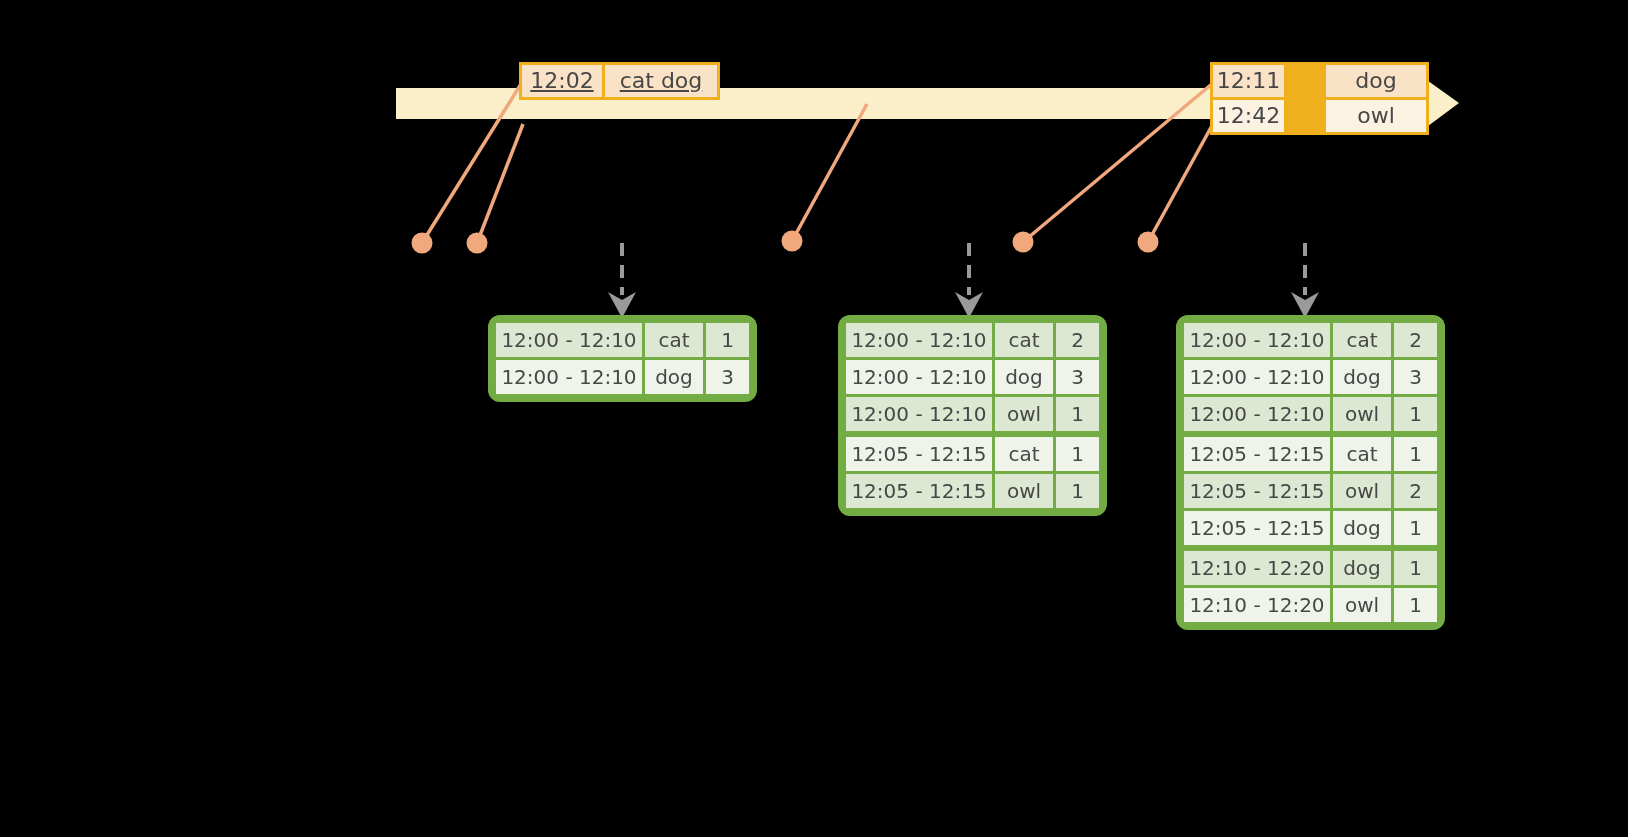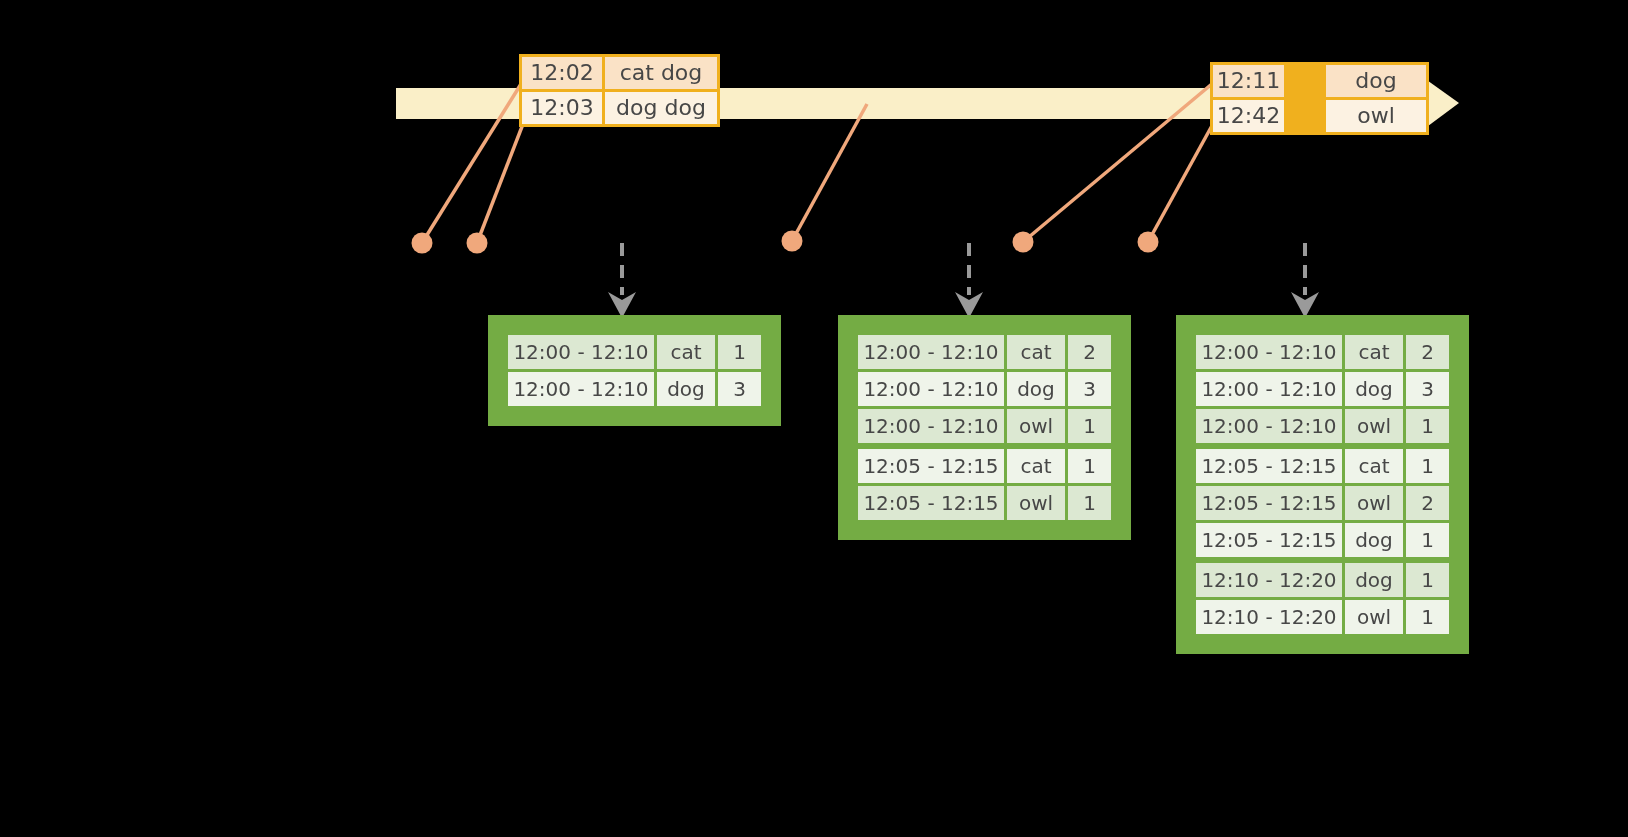--- a/index.html
+++ b/index.html
@@ -51,21 +51,22 @@
     background:var(--peach-dark);
     white-space:nowrap;
   }
   .erow.alt .cell{background:var(--peach-light);}
   .etable.narrow .erow{grid-template-columns:71px 100px;gap:42px;}
 
   
   .rtable{
     position:absolute;z-index:2;
     background:var(--green-border);
-    padding:20px;
+    padding:8px;
+    border-radius:12px;
   }
   .rrow{
     display:grid;
     grid-template-columns:146px 58px 43px;
     column-gap:3px;
     background:var(--green-border);
   }
   .rrow + .rrow{margin-top:3px;}
   .rrow.group-start{margin-top:6px;}
   .rtable .cell{
@@ -100,31 +101,27 @@
     <circle class="dot" cx="1148" cy="242" r="10.5"></circle>
 
     <line class="dash" x1="622" y1="243" x2="622" y2="295"></line>
     <polygon class="chev" points="608,292 622,300 636,292 622,318"></polygon>
     <line class="dash" x1="969" y1="243" x2="969" y2="295"></line>
     <polygon class="chev" points="955,292 969,300 983,292 969,318"></polygon>
     <line class="dash" x1="1305" y1="243" x2="1305" y2="295"></line>
     <polygon class="chev" points="1291,292 1305,300 1319,292 1305,318"></polygon>
   </svg>
 
-  <div class="etable" style="left:519px;top:54px;">
+  <div class="etable" style="left:519px;top:62px;text-decoration:underline;">
 
       <div class="erow">
         <div class="cell">12:02</div>
         <div class="cell">cat dog</div>
       </div>
 
-      <div class="erow alt">
-        <div class="cell">12:03</div>
-        <div class="cell">dog dog</div>
-      </div>
     </div>
 
 
   <div class="etable narrow" style="left:1210px;top:62px;">
 
       <div class="erow">
         <div class="cell">12:11</div>
         <div class="cell">dog</div>
       </div>
 

